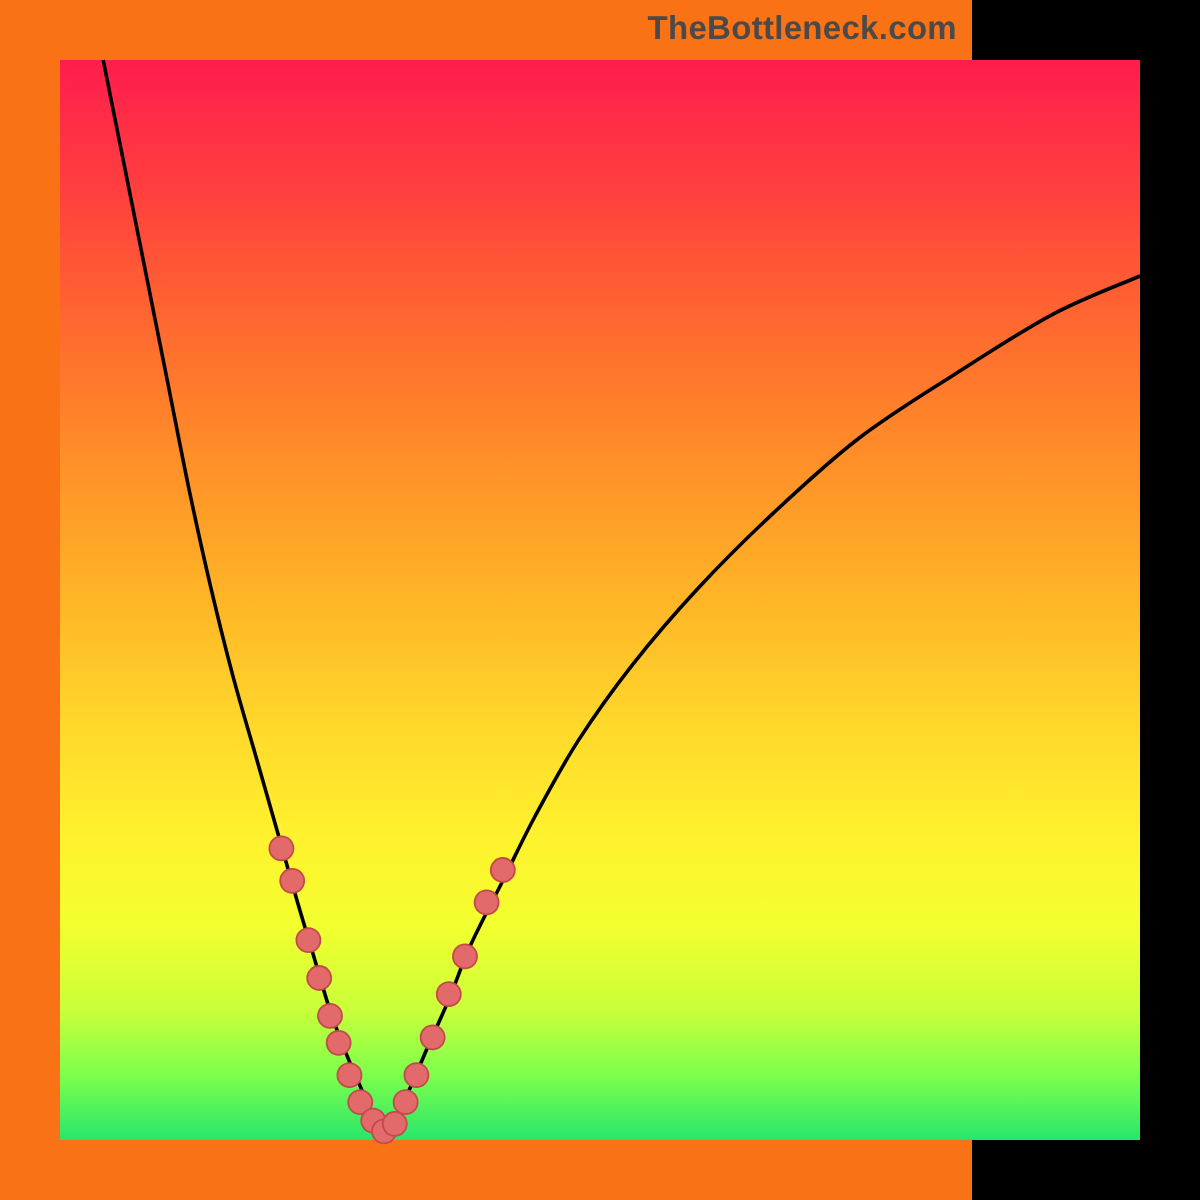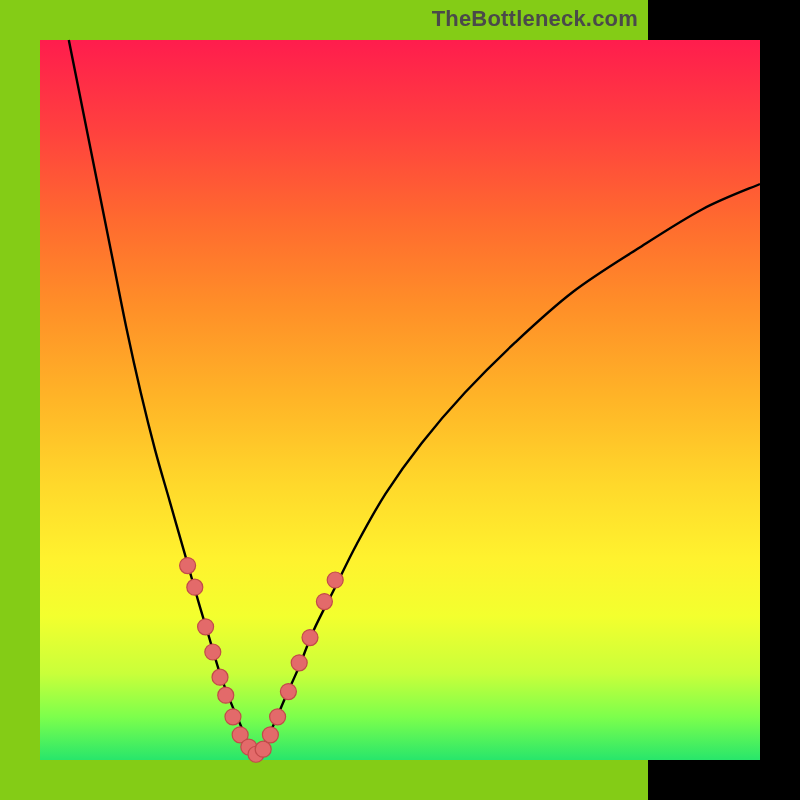--- a/index.html
+++ b/index.html
@@ -8,21 +8,21 @@
     width: 800px;
     height: 800px;
     overflow: hidden;
     background: #000;
     font-family: Arial, Helvetica, sans-serif;
   }
   .frame {
     position: relative;
     width: 648px;
     height: 800px;
-    background: #84cc16;
+    background: #f97316;
   }
   .plot-area {
     position: absolute;
     left: 40px;
     top: 40px;
     width: 720px;
     height: 720px;
     background: linear-gradient(to bottom,
       #ff1d4d 0%,
       #ff3f3f 12%,

